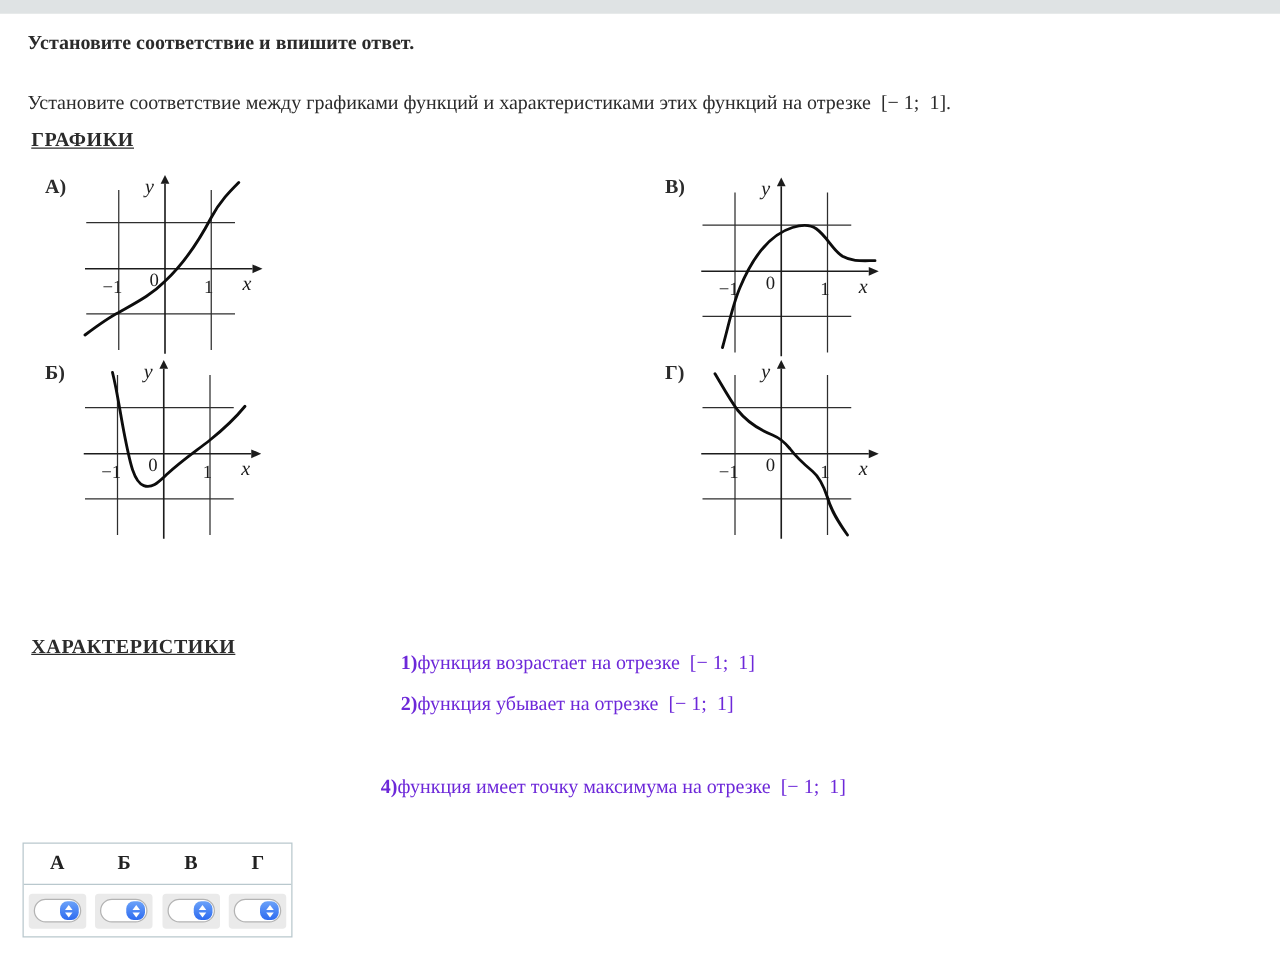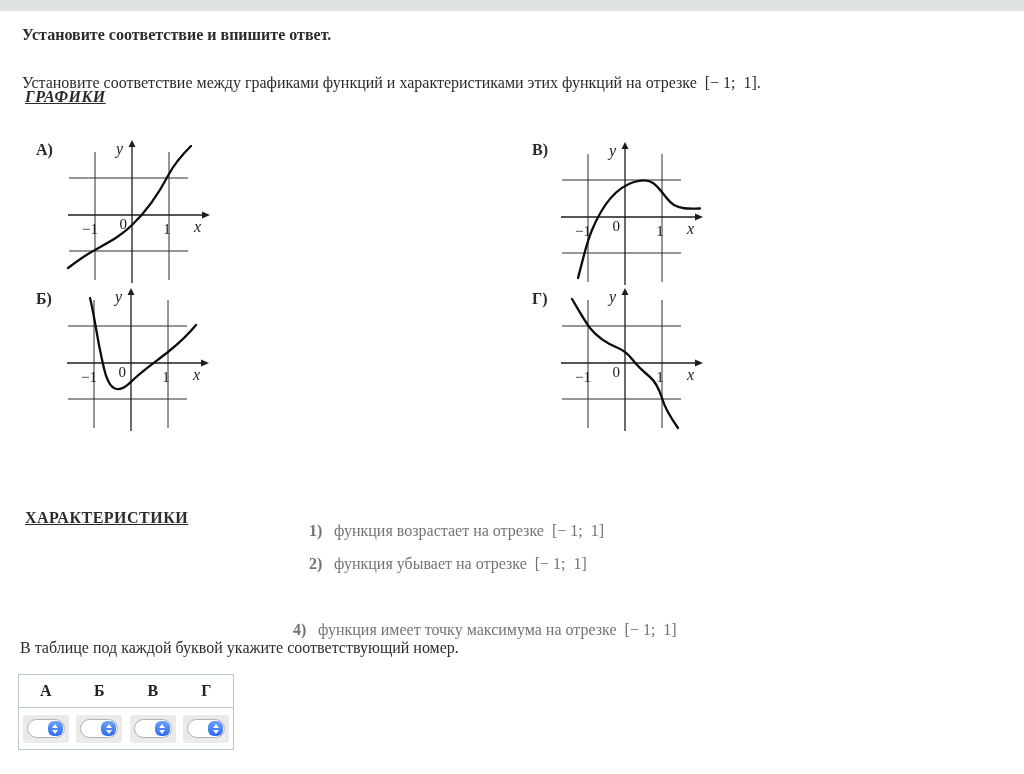--- a/index.html
+++ b/index.html
@@ -1,33 +1,33 @@
 <!DOCTYPE html>
 <html><head>
 <meta charset="utf-8">
 <style>
   html,body{margin:0;padding:0;background:#fff;}
   .page{position:relative;width:1024px;height:774px;background:#ffffff;
-        font-family:"Liberation Serif","DejaVu Serif",serif;color:#262626;overflow:hidden;}
+        font-family:"Liberation Serif","DejaVu Serif",serif;color:#262626;overflow:hidden;text-align:right;}
   .topbar{position:absolute;left:0;top:0;width:1024px;height:11px;background:#dfe3e4;}
   .title{position:absolute;left:22px;top:26px;font-size:16px;font-weight:bold;color:#2b2b2b;}
   .instruction{position:absolute;left:22px;top:74px;font-size:16px;color:#2b2b2b;white-space:pre-wrap;}
   .section-heading{position:absolute;font-size:16px;font-weight:bold;text-decoration:underline;color:#2b2b2b;letter-spacing:.5px;}
-  .graphs-heading{left:25px;top:88px;font-style:italic;}
+  .graphs-heading{left:25px;top:104px;}
   .chars-heading{left:25px;top:470px;margin-top:39px;}
   .graph{position:absolute;}
   .graph .glabel{position:absolute;font-size:16px;font-weight:bold;color:#2b2b2b;}
   .gsvg{position:absolute;}
   .gridline{stroke:#2e2e2e;stroke-width:1;}
   .axis{stroke:#1c1c1c;stroke-width:1.3;}
   .arrow{fill:#1c1c1c;}
   .curve{fill:none;stroke:#0d0d0d;stroke-width:2.3;stroke-linecap:round;}
   .axlabel{font-family:"Liberation Serif",serif;font-style:italic;font-size:16px;fill:#1c1c1c;}
   .tick{font-family:"Liberation Serif",serif;font-size:15px;fill:#1c1c1c;}
-  .char-item{position:absolute;font-size:16px;color:#737373;white-space:pre-wrap;font-family:Liberation Serif, serif;}
+  .char-item{position:absolute;font-size:16px;color:#6d28d9;white-space:pre-wrap;font-family:Liberation Serif, serif;}
   .char-num{font-weight:bold;display:inline-block;width:25px;}
   .table-instruction{position:absolute;left:20px;top:639px;font-size:16px;color:#2b2b2b;}
   .answer-table{position:absolute;left:18px;top:674px;width:214px;background:#fff;border:1px solid #b9c8cd;}
   .tbl-header{display:flex;height:32px;border-bottom:1px solid #b9c8cd;}
   .tbl-header .cell{flex:1;display:flex;align-items:center;justify-content:center;
                     font-size:16px;font-weight:bold;color:#222;}
   .tbl-inputs{display:flex;height:41px;}
   .tbl-inputs .cell{flex:1;display:flex;align-items:center;justify-content:center;}
   .stepper-box{width:46px;height:28px;background:#eaeaea;border-radius:3px;
                display:flex;align-items:center;justify-content:center;cursor:pointer;}
@@ -139,21 +139,20 @@
   <div class="char-item" style="left:293px;top:504px;">
     <span class="char-num">1)</span><span>функция возрастает на отрезке&nbsp; [−&nbsp;1;&nbsp;&nbsp;1]</span>
   </div>
   <div class="char-item" style="left:293px;top:537px;">
     <span class="char-num">2)</span><span>функция убывает на отрезке&nbsp; [−&nbsp;1;&nbsp;&nbsp;1]</span>
   </div>
   <div class="char-item" style="left:277px;top:603px;">
     <span class="char-num">4)</span><span>функция имеет точку максимума на отрезке&nbsp; [−&nbsp;1;&nbsp;&nbsp;1]</span>
   </div>
 
-  <div class="table-instruction">В таблице под каждой буквой укажите соответствующий номер.</div>
 
   <div class="answer-table">
     <div class="tbl-header">
       <div class="cell">А</div>
       <div class="cell">Б</div>
       <div class="cell">В</div>
       <div class="cell">Г</div>
     </div>
     <div class="tbl-inputs">
       <div class="cell">

